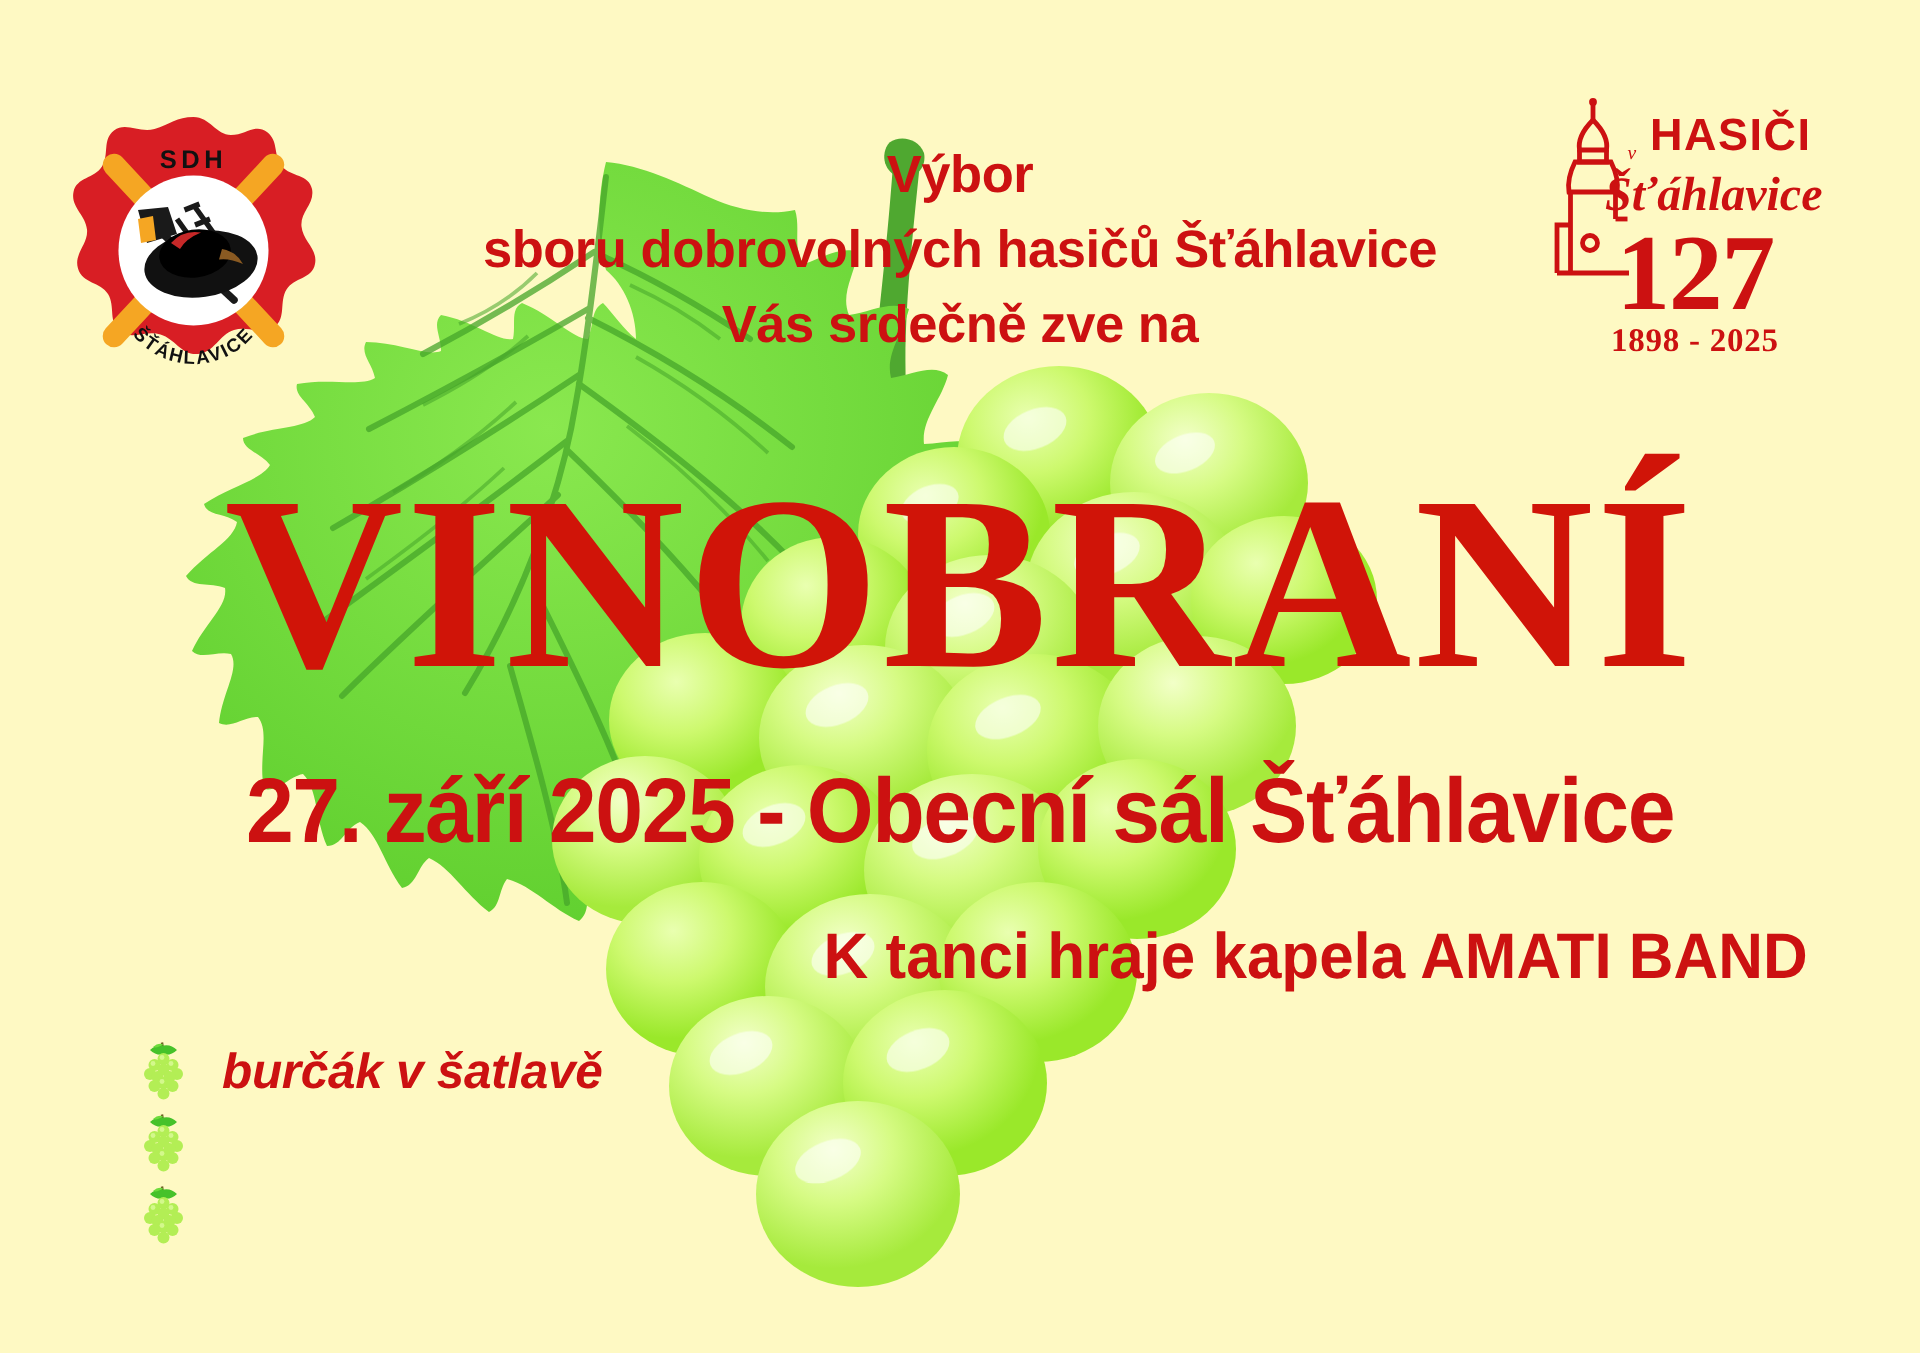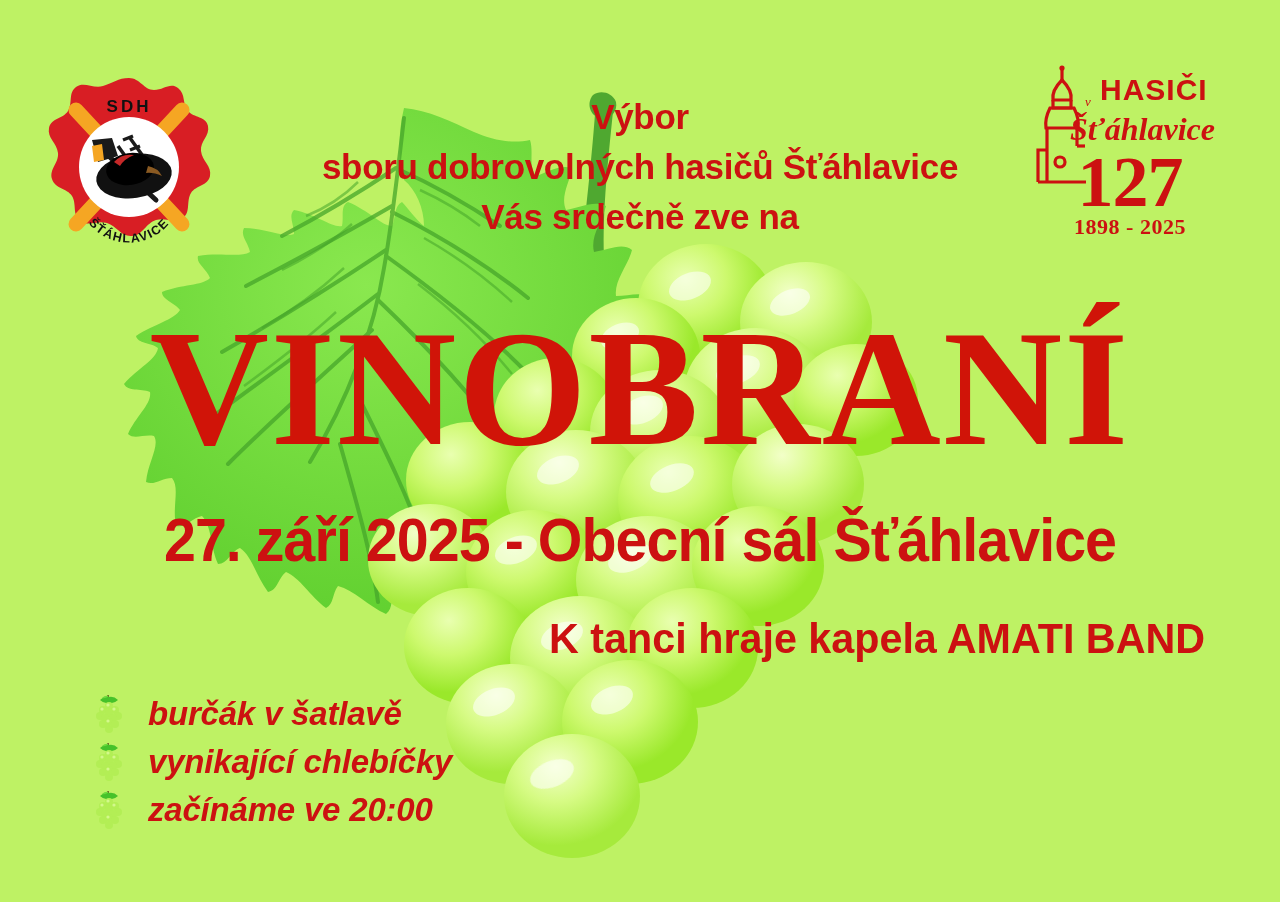--- a/index.html
+++ b/index.html
@@ -5,21 +5,21 @@
 <style>
   html, body {
     margin: 0;
     padding: 0;
     background: #ffffff;
   }
   #poster {
     position: relative;
     width: 1280px;
     height: 902px;
-    background: #bef264;
+    background: #fef9c3;
     overflow: hidden;
     font-family: "Liberation Sans", sans-serif;
   }
 
   
   #artwork {
     position: absolute;
     left: 0; top: 0;
     width: 1280px;
     height: 902px;
@@ -444,21 +444,20 @@
             <circle cx="27" cy="32" r="4"></circle>
           <circle cx="21" cy="37" r="4"></circle>
         </g>
         <g fill="#dcfb9a" opacity="0.8">
           <circle cx="20" cy="13" r="1.6"></circle>
             <circle cx="14" cy="17" r="1.6"></circle>
           <circle cx="26" cy="17" r="1.6"></circle>
             <circle cx="20" cy="29" r="1.6"></circle>
         </g>
       </svg>
-      <span class="bullet-label">vynikající chlebíčky</span>
     </div>
 
     <div class="bullet-row">
       <svg class="bullet-icon" viewBox="0 0 42 44" xmlns="http://www.w3.org/2000/svg">
         <path d="M20 3 L21 10" stroke="#6b5a22" stroke-width="1.6" fill="none"></path>
         <path d="M12 8 q4 -4 9 -3 q5 -1 9 3 q-4 4 -9 3 q-5 1 -9 -3 Z" fill="#46c22a"></path>
         <path d="M14 6 q3 -3 7 -2 q-4 3 -7 2 Z" fill="#6ddb3c"></path>
         <g fill="#b3ee55">
           <circle cx="21" cy="14" r="4"></circle>
           <circle cx="15" cy="18" r="4"></circle>
@@ -473,18 +472,17 @@
             <circle cx="27" cy="32" r="4"></circle>
           <circle cx="21" cy="37" r="4"></circle>
         </g>
         <g fill="#dcfb9a" opacity="0.8">
           <circle cx="20" cy="13" r="1.6"></circle>
             <circle cx="14" cy="17" r="1.6"></circle>
           <circle cx="26" cy="17" r="1.6"></circle>
             <circle cx="20" cy="29" r="1.6"></circle>
         </g>
       </svg>
-      <span class="bullet-label">začínáme ve 20:00</span>
     </div>
 
   </div>
 
 </div>
 
 </body></html>

